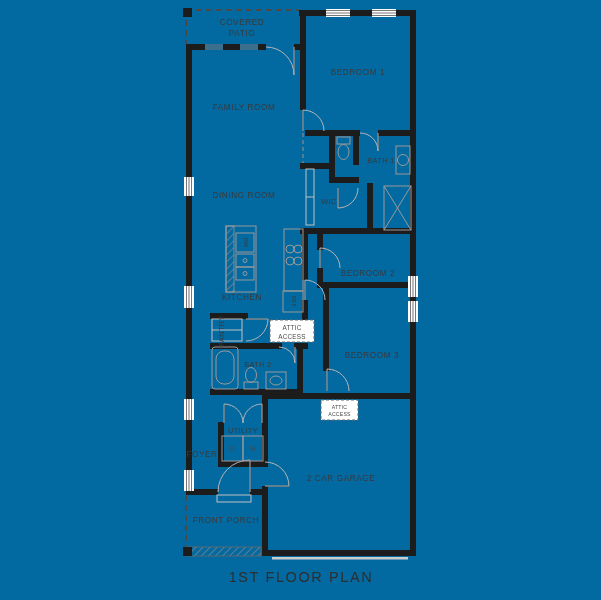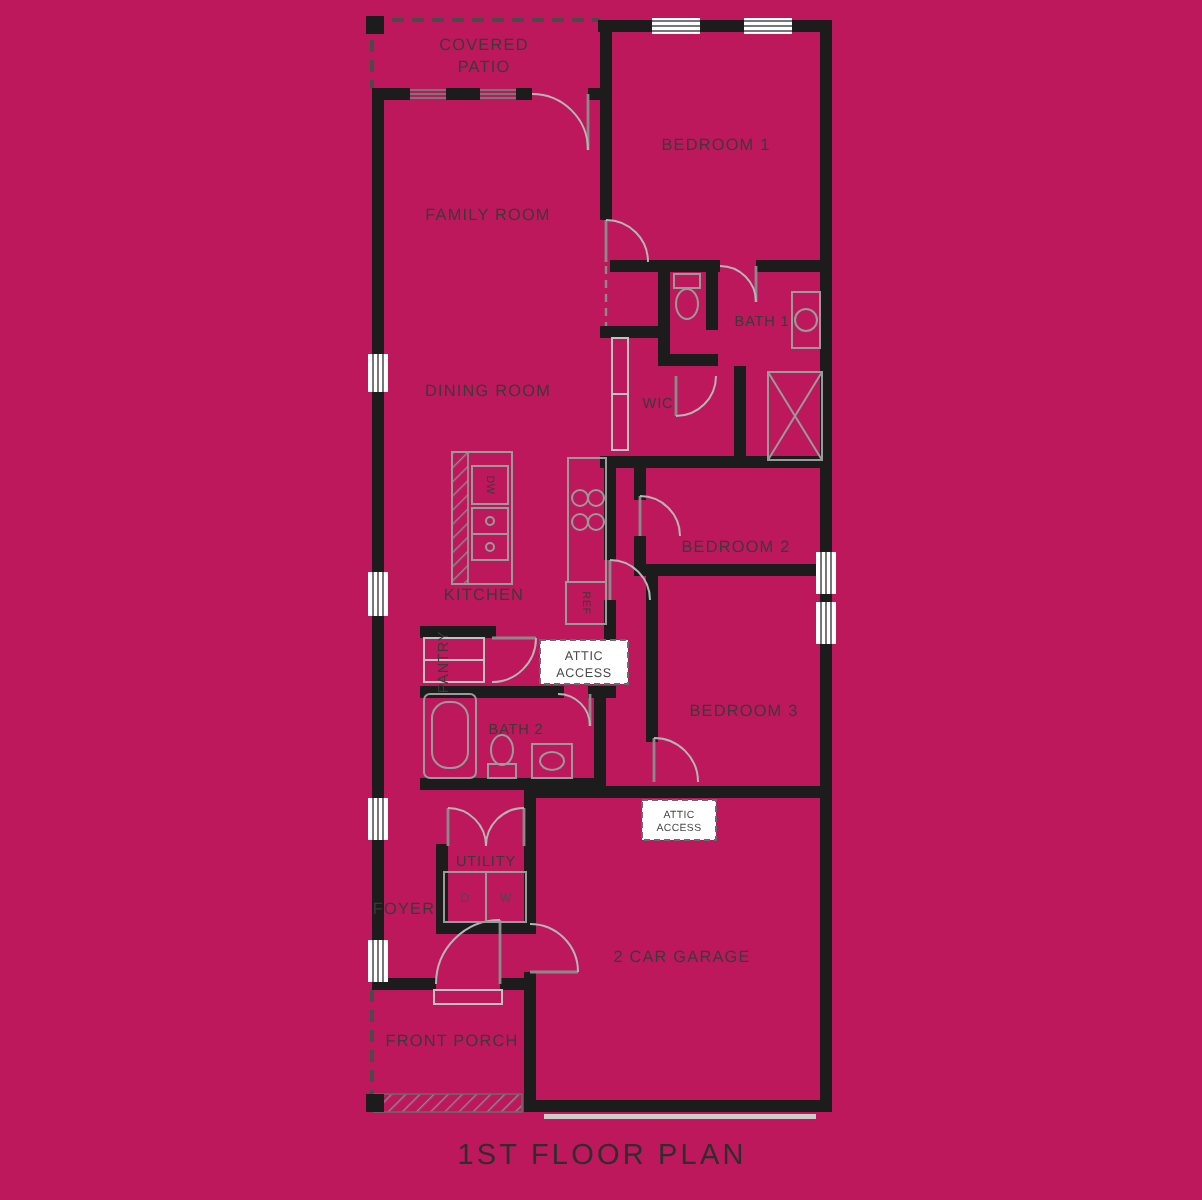--- a/index.html
+++ b/index.html
@@ -1,16 +1,16 @@
 <!DOCTYPE html>
 <html><head>
 <meta charset="utf-8">
 <style>
   html,body{margin:0;padding:0;background:#ffffff;}
-  .page{position:relative;width:601px;height:600px;background:#be185d;overflow:hidden;
+  .page{position:relative;width:601px;height:600px;background:#0369a1;overflow:hidden;
         font-family:"Liberation Sans",sans-serif;}
   svg{display:block;}
   .wall{fill:#1c1c1c;stroke:none;}
   .fixture{fill:none;stroke:#9a9a9a;stroke-width:1;}
   .fixture-light{fill:none;stroke:#c2c2c2;stroke-width:1;}
   .door-arc{fill:none;stroke:#b5b5b5;stroke-width:1;}
   .door-leaf{fill:none;stroke:#8a8a8a;stroke-width:1.4;}
   .win-line{stroke:#777;stroke-width:1;}
   .dash-edge{fill:none;stroke:#4a4a4a;stroke-width:2;stroke-dasharray:6 4;}
   .dash-thin{fill:none;stroke:#8a8a8a;stroke-width:1.2;stroke-dasharray:4 3;}

